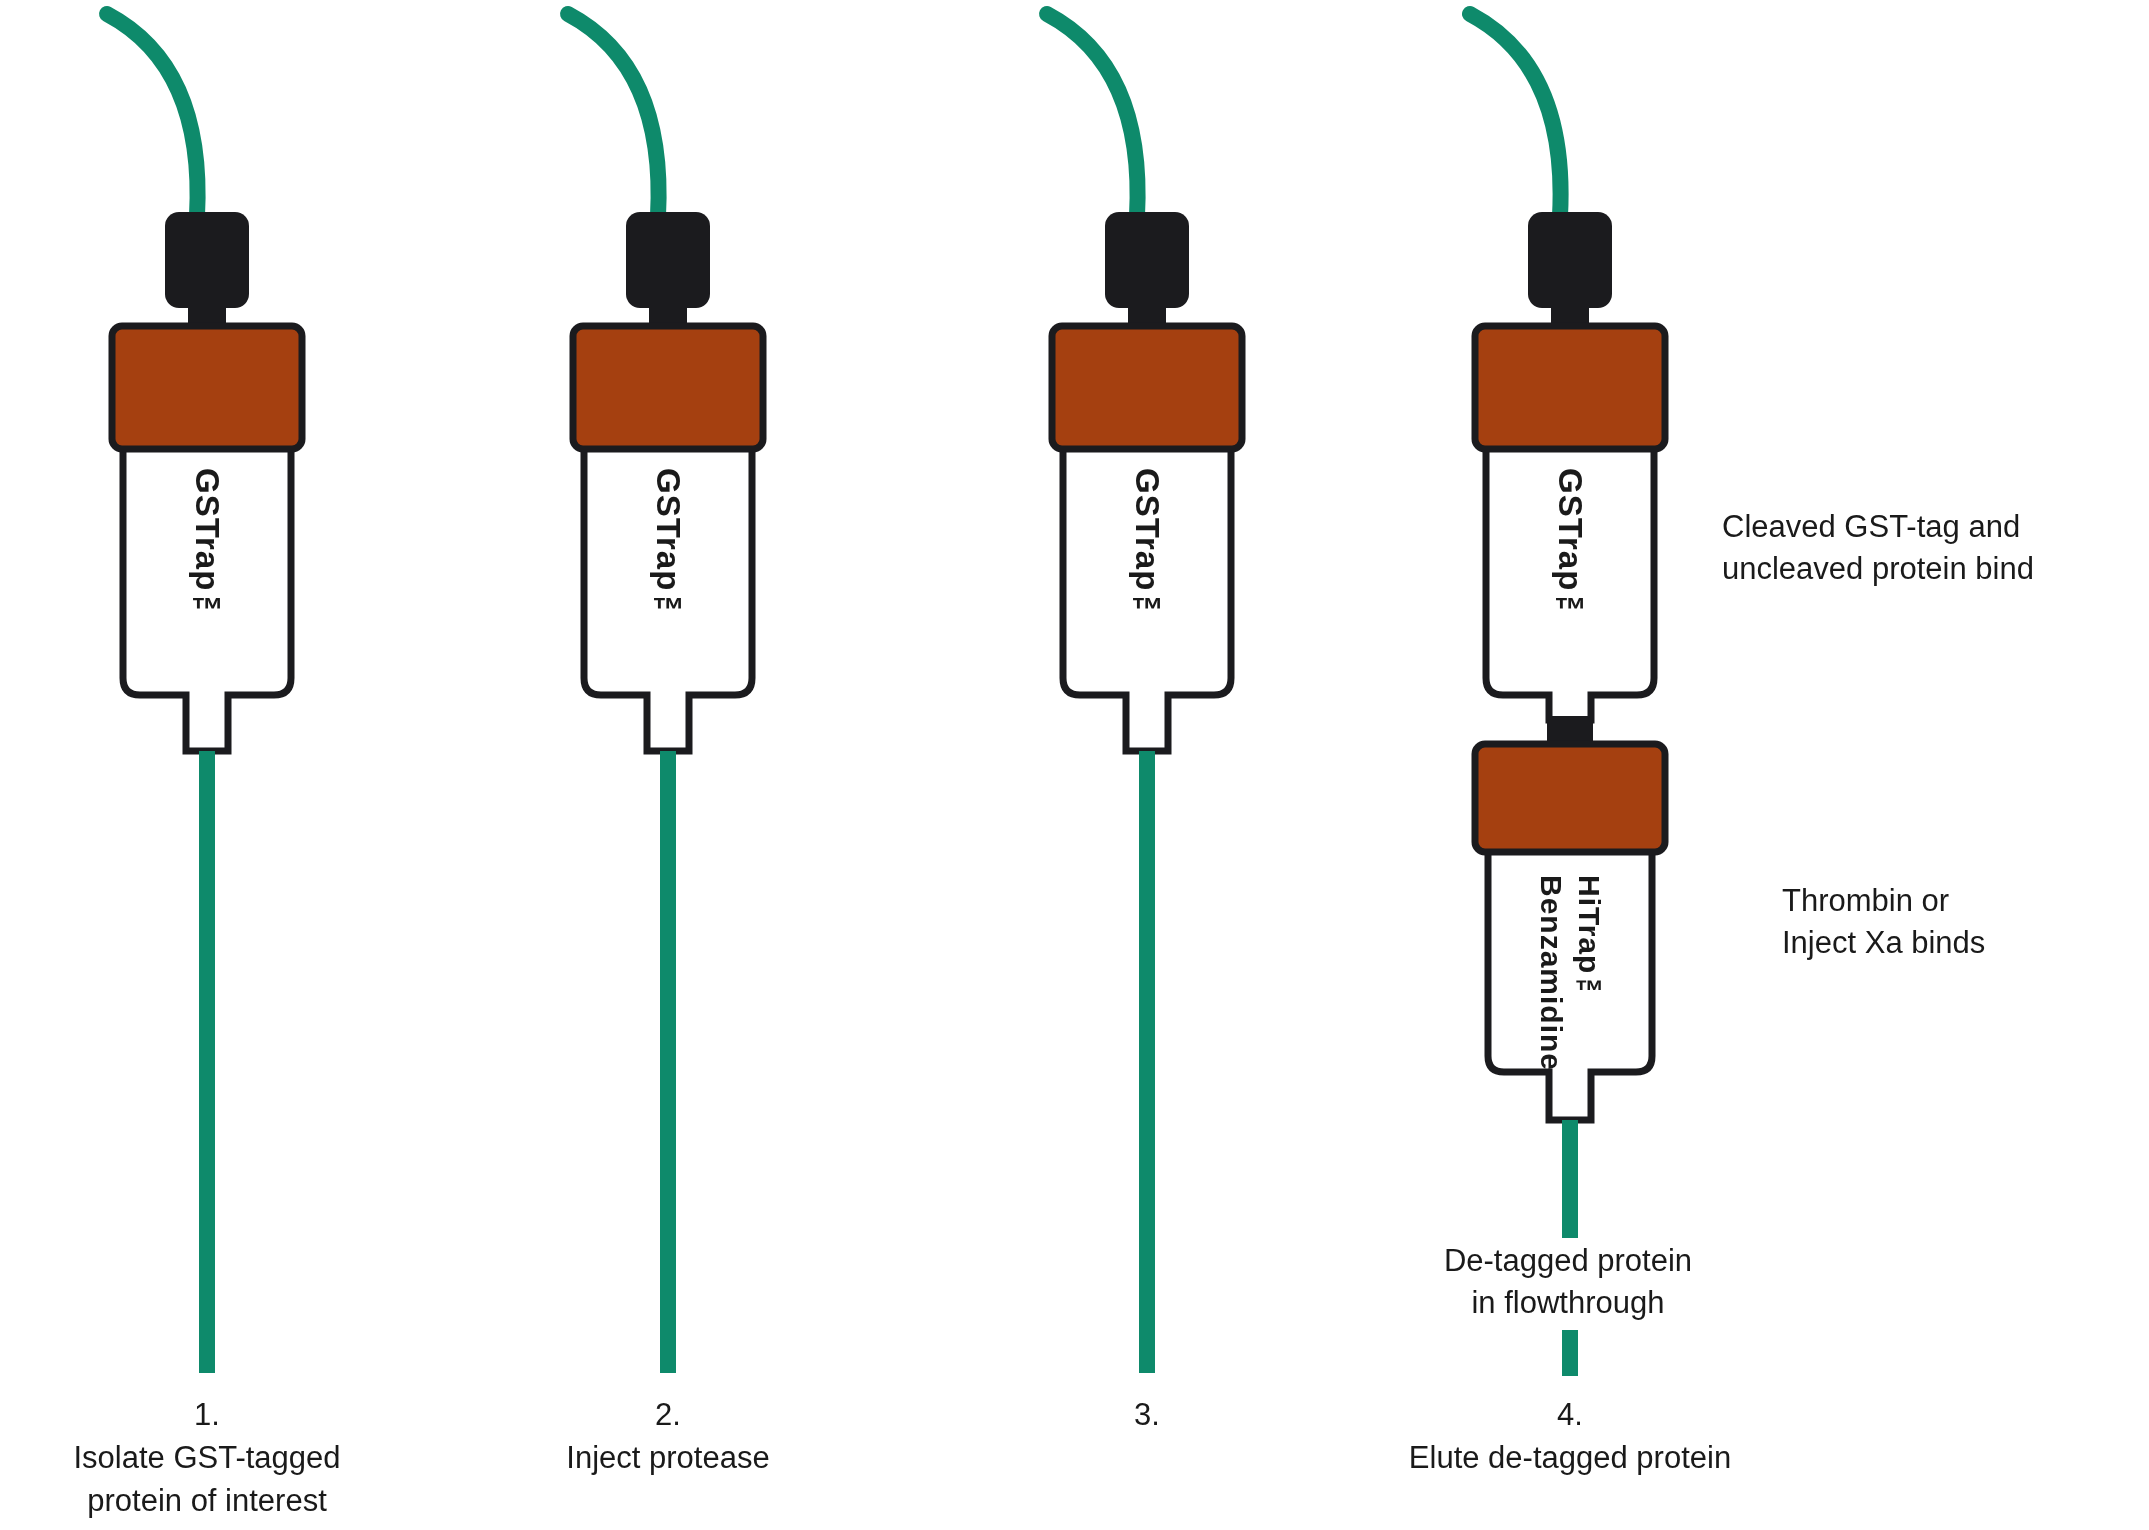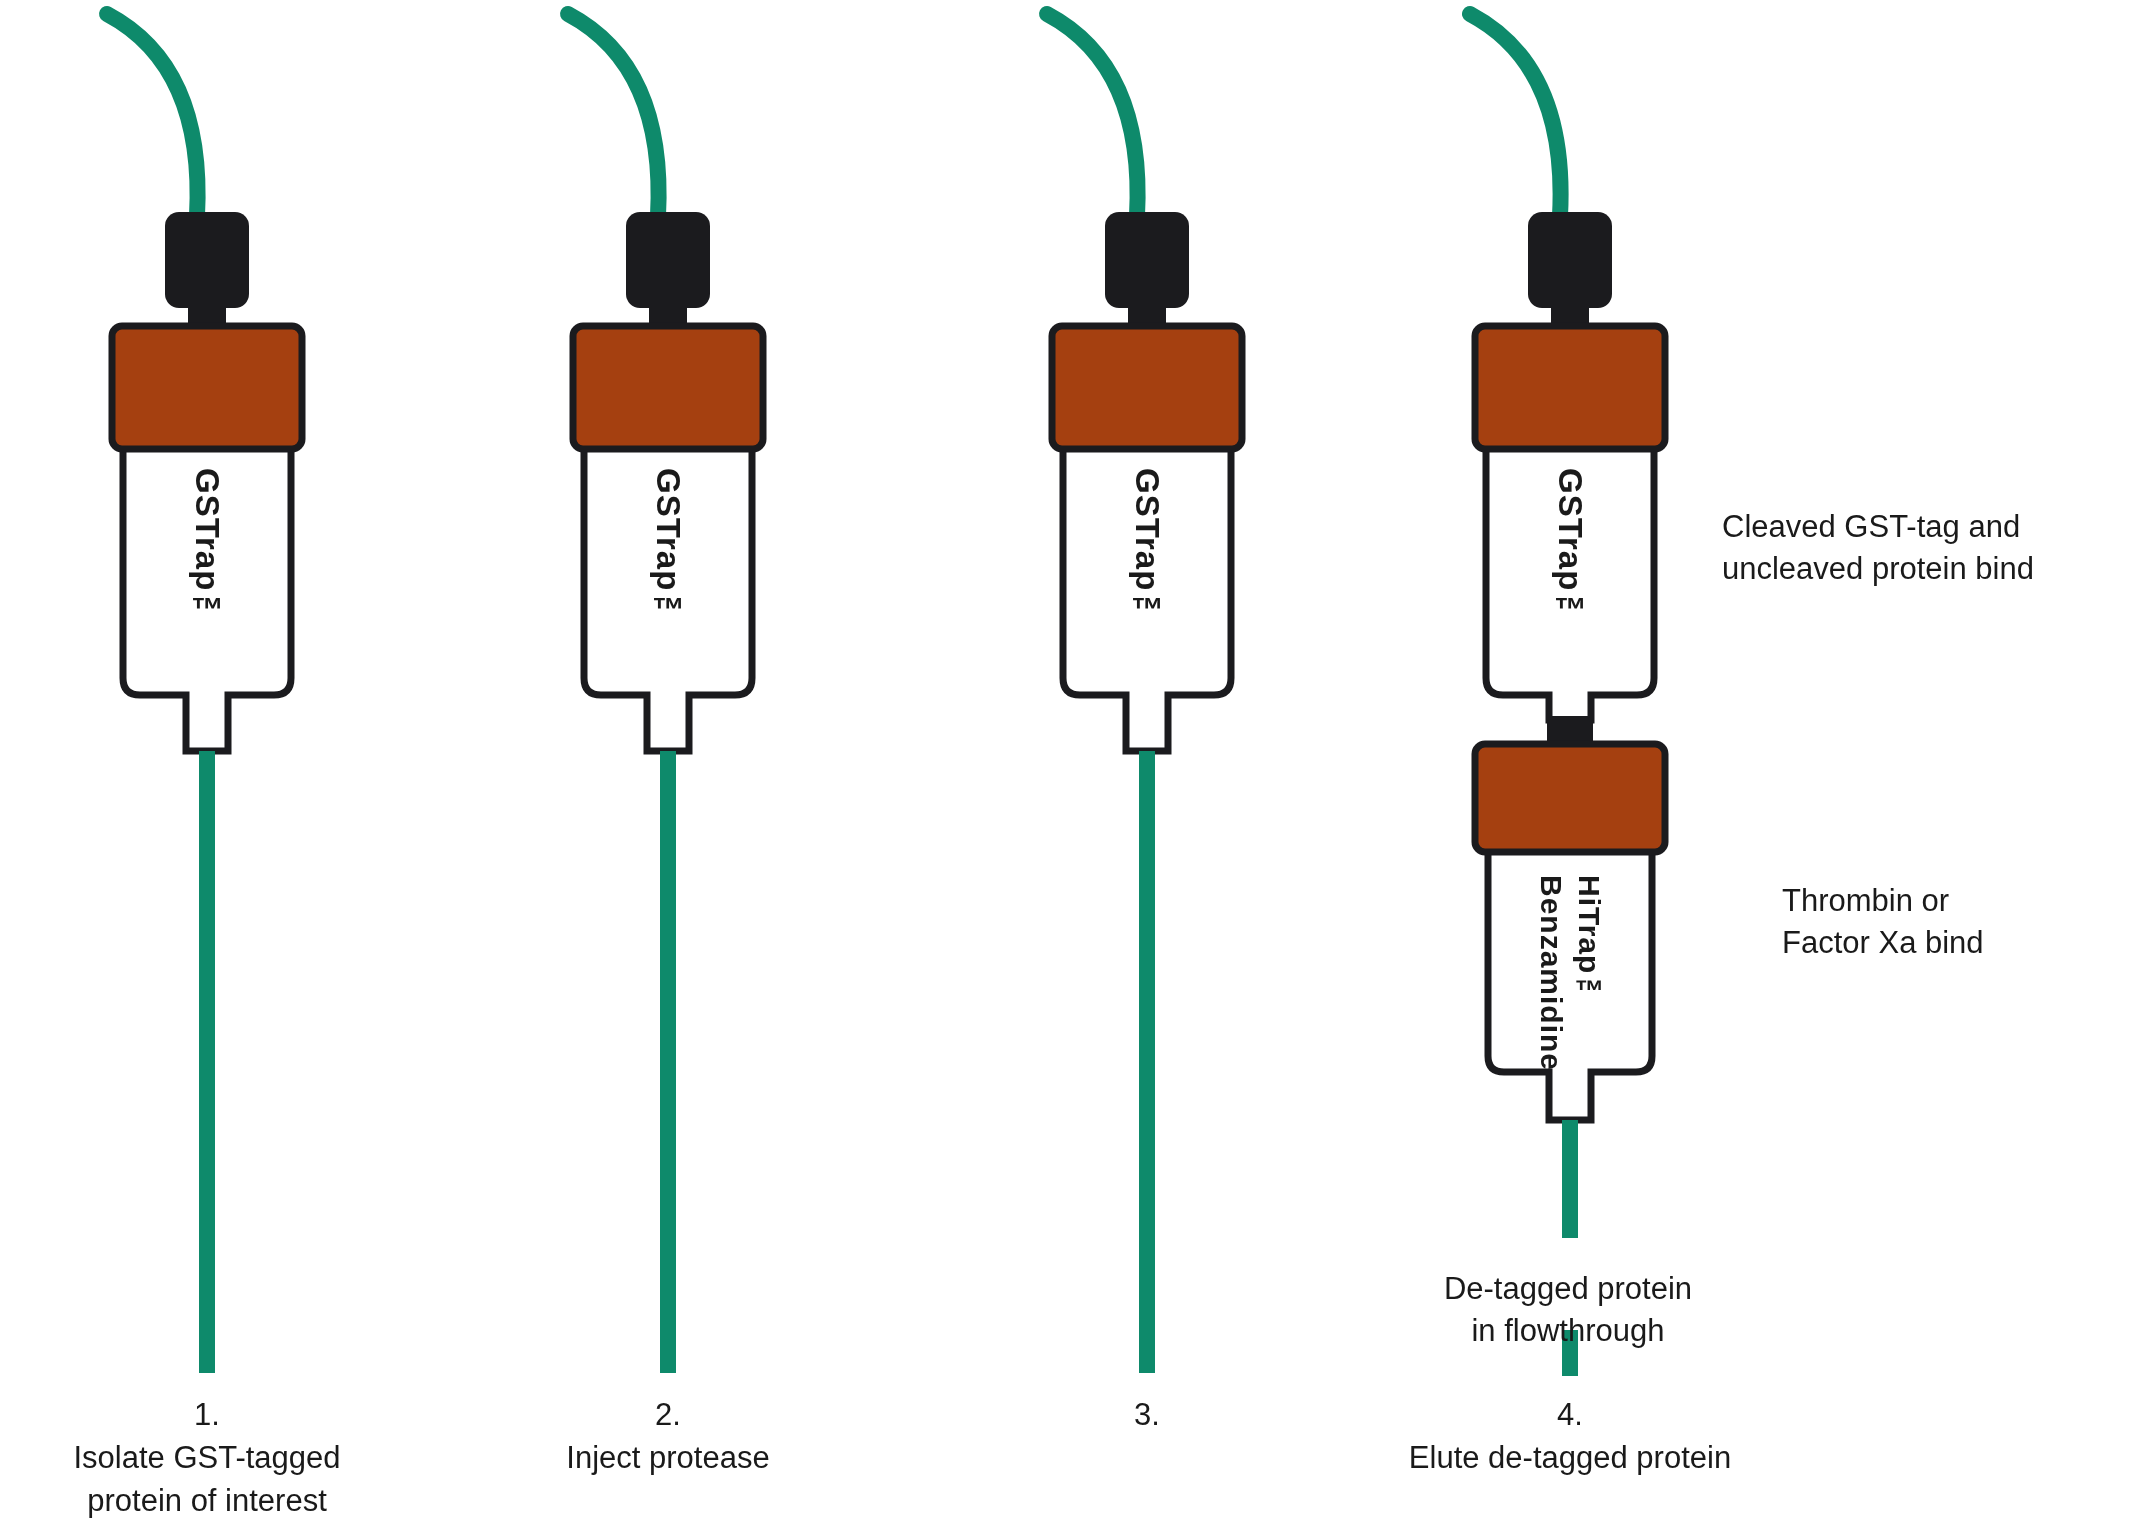--- a/index.html
+++ b/index.html
@@ -32,21 +32,21 @@
     font-size: 31px;
     line-height: 43px;
     top: 1393px;
   }
   .note {
     position: absolute;
     font-size: 31px;
     line-height: 42px;
     text-align: left;
   }
-  .note-center { text-align: center; width: 500px; margin-top: 28px; }
+  .note-center { text-align: center; width: 500px; }
 </style>
 </head>
 <body>
 
 <div class="canvas">
 
   <svg class="assembly-svg" style="left:-23px" width="460" height="1380" viewBox="0 0 460 1380">
     <path d="M 130 14 Q 228 66 220 216" fill="none" stroke="#0E8A6B" stroke-width="16" stroke-linecap="round"></path>
     <rect x="188" y="212" width="84" height="96" rx="14" fill="#1B1B1E"></rect>
     <rect x="211" y="300" width="38" height="34" fill="#1B1B1E"></rect>
@@ -109,20 +109,20 @@
     <div>4.</div>
     <div>Elute de-tagged protein</div>
   </div>
 
   <div class="note" style="left:1722px; top:506px">
     <div>Cleaved GST-tag and</div>
     <div>uncleaved protein bind</div>
   </div>
   <div class="note" style="left:1782px; top:880px">
     <div>Thrombin or</div>
-    <div>Factor Xa bind</div>
+    <div>Inject Xa binds</div>
   </div>
   <div class="note note-center" style="left:1318px; top:1240px">
     <div>De-tagged protein</div>
     <div>in flowthrough</div>
   </div>
 
 </div>
 
 </body></html>

